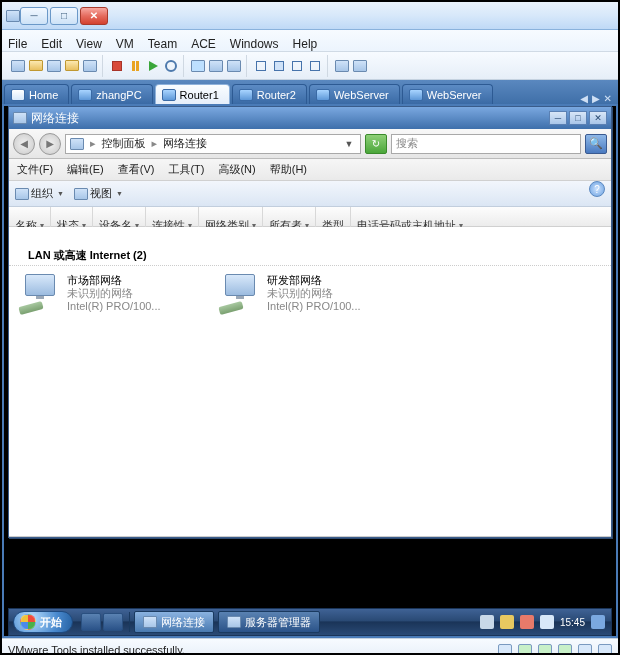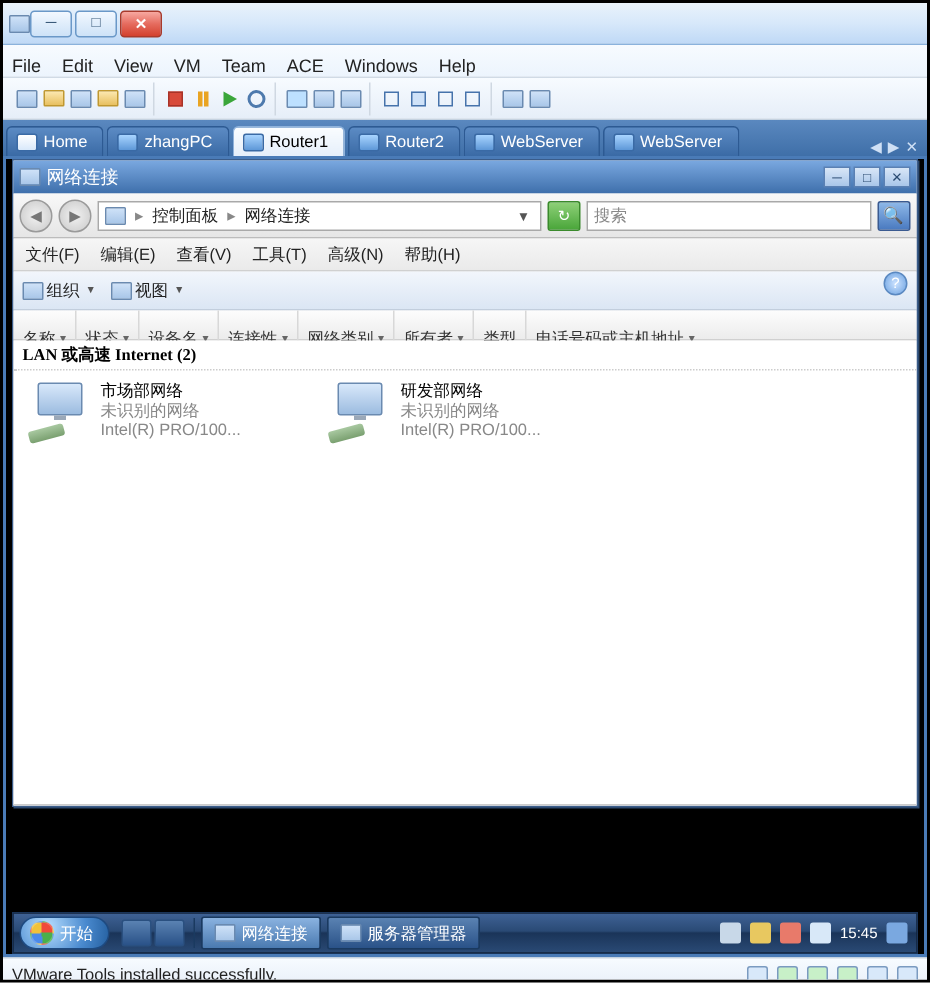--- a/index.html
+++ b/index.html
@@ -58,35 +58,35 @@
 .inner-tool .drop{display:flex;align-items:center;gap:2px;}
 .inner-tool .drop::after{content:"▼";font-size:7px;color:#555;margin-left:2px;}
 .help-q{margin-left:auto;width:16px;height:16px;border-radius:50%;background:radial-gradient(#cde3ff,#6aa0e0);color:#fff;font-size:10px;display:flex;align-items:center;justify-content:center;border:1px solid #5a88c0;}
 
 .col-hdr{height:20px;background:linear-gradient(#fdfdfd,#ececec);border-bottom:1px solid #d0d0d0;display:flex;font-size:11px;color:#333;}
 .col-hdr div{padding:18px 6px;border-right:1px solid #d8d8d8;display:flex;align-items:center;gap:2px;white-space:nowrap;}
 .col-hdr div.sp{flex:1;border:none;}
 .col-hdr .ar::after{content:"▾";font-size:8px;color:#666;margin-left:1px;}
 
 .list-area{height:310px;background:#fff;position:relative;overflow:auto;border-bottom:1px solid #ccc;}
-.grp-lbl{font-size:11px;font-weight:bold;font-family:Liberation Serif, serif;padding:2px 6px;border-bottom:1px dotted #ccc;}
+.grp-lbl{font-size:11px;font-weight:bold;font-family:Liberation Sans, sans-serif;padding:2px 19px;border-bottom:1px dotted #ccc;margin-top:19px;}
 .items{display:flex;gap:20px;padding:8px 10px;}
 .item{display:flex;gap:6px;width:180px;}
 .net-ico{width:42px;height:40px;position:relative;flex-shrink:0;}
 .monitor{width:30px;height:22px;background:linear-gradient(#d8e8fa,#9cbce0);border:1px solid #6a8ab0;border-radius:2px;position:absolute;top:0;left:6px;}
 .monitor::after{content:"";position:absolute;bottom:-4px;left:10px;width:8px;height:3px;background:#9aa8b8;}
 .cable{position:absolute;bottom:2px;left:0;width:24px;height:8px;background:linear-gradient(#a8c8a0,#7aa070);border-radius:2px;transform:rotate(-15deg);}
 .item-txt{font-size:11px;color:#000;line-height:13px;}
 .item-txt .l2{color:#888;}
 .item-txt .l3{color:#888;}
 .list-area::-webkit-scrollbar{width:16px;}
 
 
 .vista-bar{height:28px;margin:0 4px;background:linear-gradient(#3f6295 0%,#2a4a75 45%,#1a3458 50%,#2a4a75 100%);display:flex;align-items:center;font-size:11px;color:#fff;border:1px solid #1a3458;}
-.start-btn{height:22px;padding:0 10px 0 6px;margin:16px 4px;background:radial-gradient(circle at 30% 30%,#b8dfff,#4a8acf 60%,#2560a0);border-radius:11px;border:1px solid #1e4a80;display:flex;align-items:center;gap:4px;}
+.start-btn{height:22px;padding:0 10px 0 6px;margin:16px 4px;background:radial-gradient(circle at 30% 30%,#b8dfff,#4a8acf 60%,#2560a0);border-radius:11px;border:1px solid #1e4a80;display:flex;align-items:center;gap:4px;font-weight:bold;}
 .orb{width:16px;height:16px;border-radius:50%;background:conic-gradient(#f04a3a 0 90deg,#4ab04a 90deg 180deg,#4a8aea 180deg 270deg,#f0c23a 270deg 360deg);border:1px solid #fff3;}
 .tb-item{height:22px;padding:0 8px;margin:0 2px;background:linear-gradient(#5a82b2,#2a5288);border:1px solid #1a3a60;border-radius:2px;display:flex;align-items:center;gap:4px;}
 .tb-item.active{background:linear-gradient(#8ab2e0,#4a7ab0);}
 .tray{margin-left:auto;display:flex;align-items:center;gap:6px;padding:0 6px;font-size:10px;}
 .tray .ti{width:14px;height:14px;border-radius:2px;}
 
 
 .vmw-status { height: 22px; background: linear-gradient(#f7fbff,#e6eef8); border-top: 1px solid #c5d2e0; display: flex; align-items: center; padding: 0 6px; font-size: 11px; color: #222; }
 .vmw-status .icons{margin-left:auto;display:flex;gap:6px;align-items:center;}
 .st-ico{width:14px;height:12px;border:1px solid #7a9ac0;border-radius:2px;background:#d8e8fa;}

